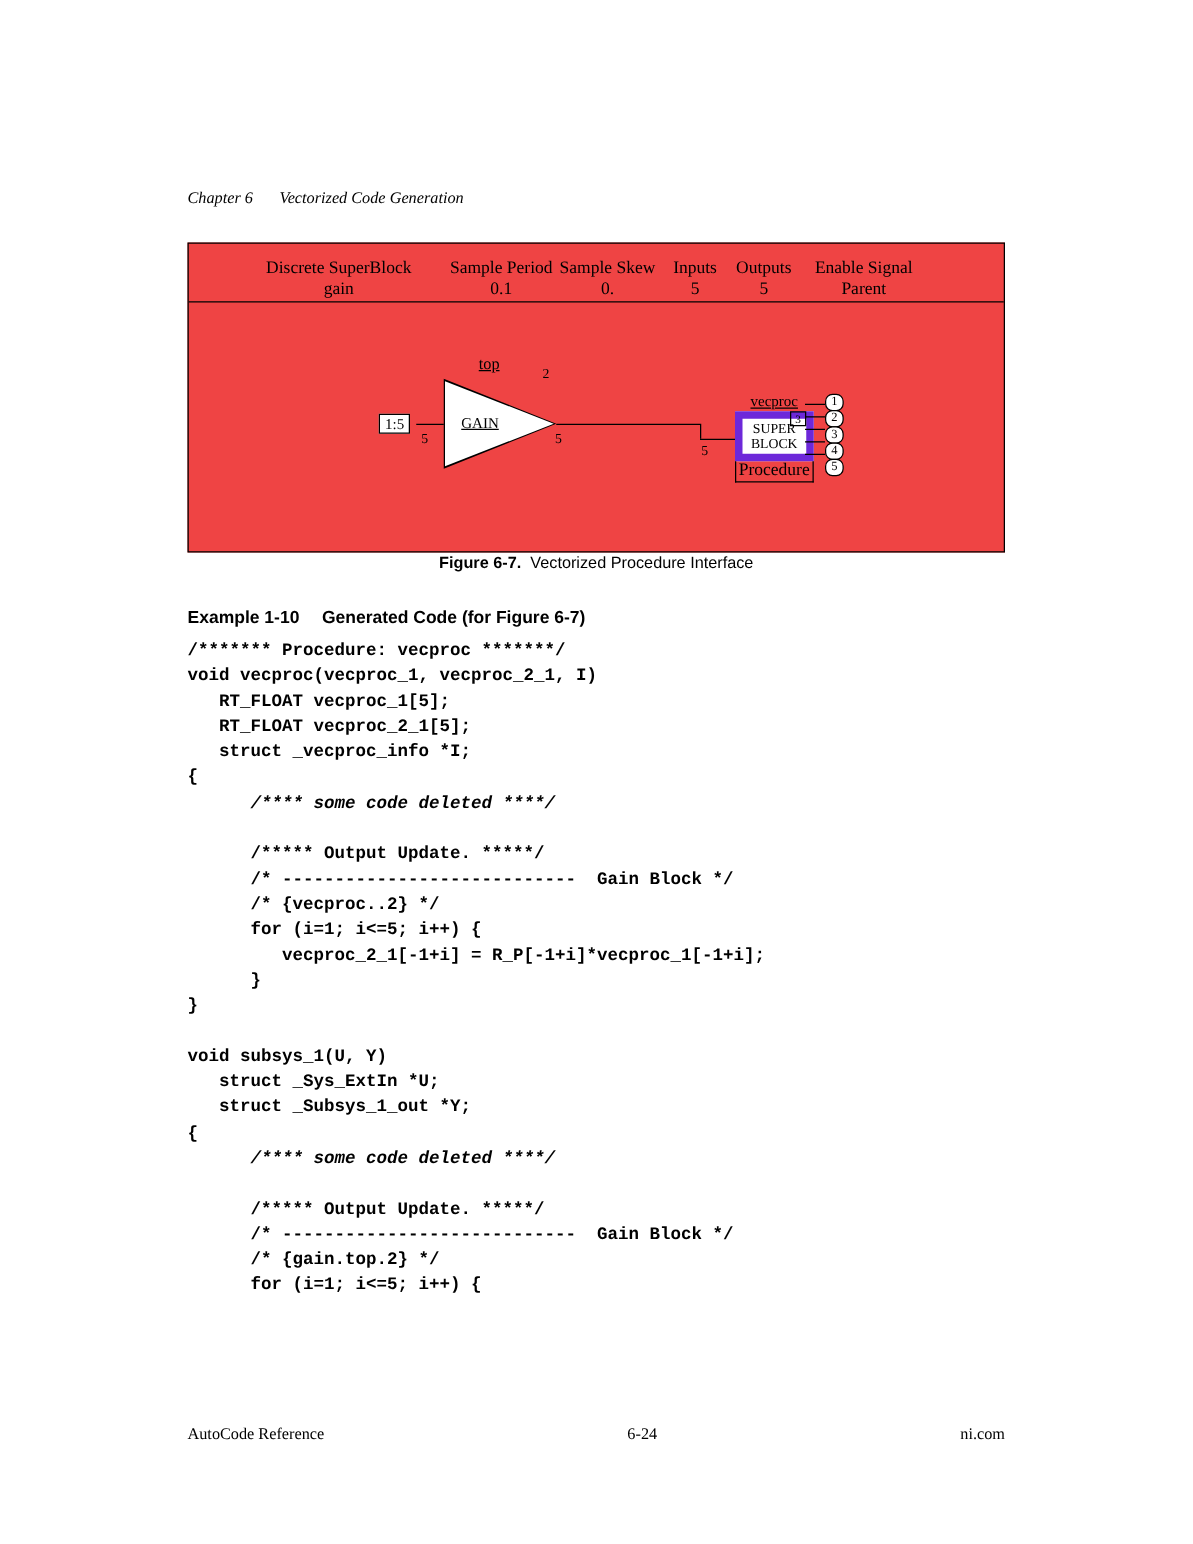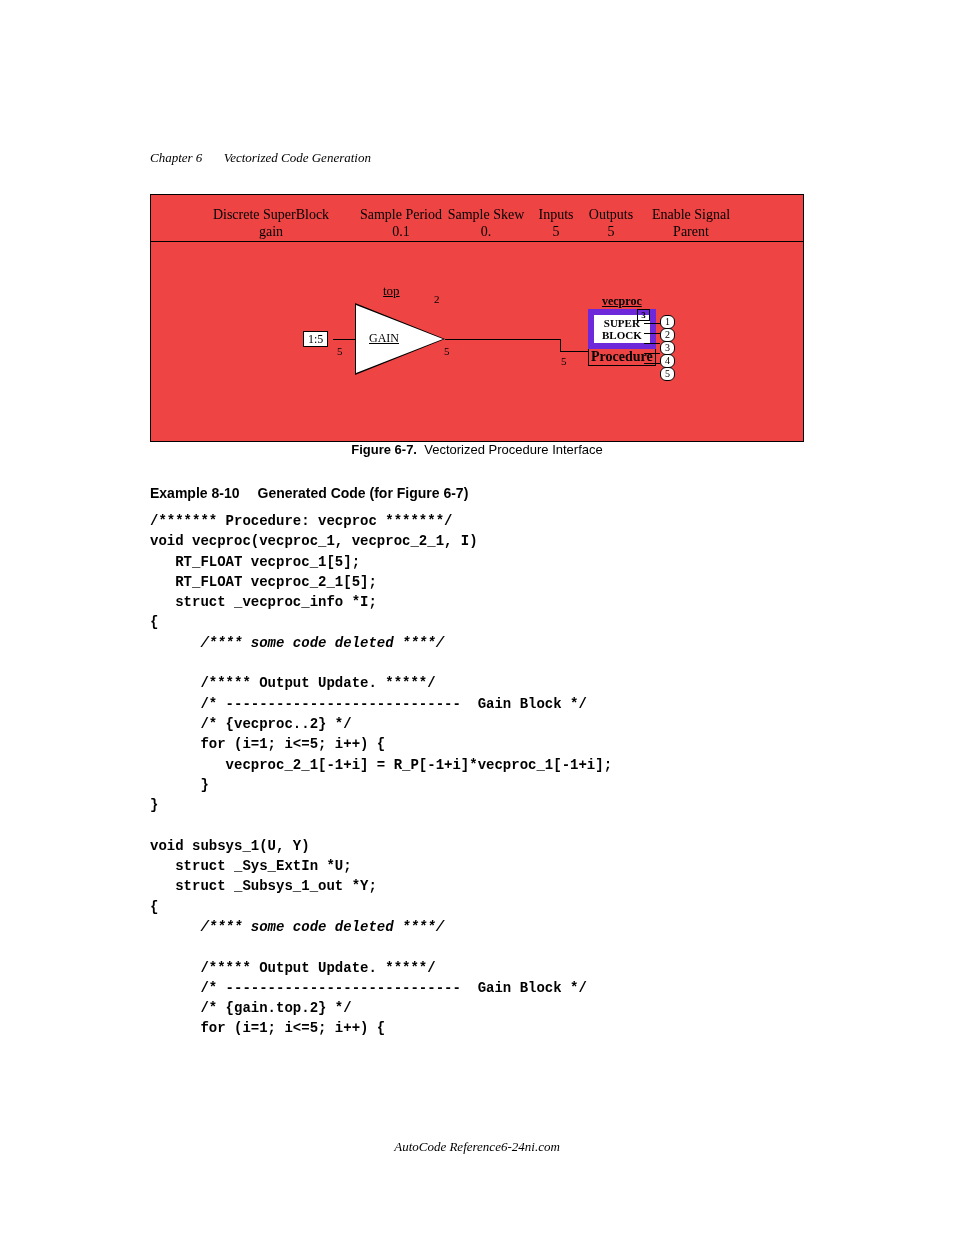--- a/index.html
+++ b/index.html
@@ -124,24 +124,23 @@
     font-weight: bold;
     line-height: 1.45;
     white-space: pre;
   }
   pre.code .ital { font-style: italic; }
   .footer {
     position: absolute;
     bottom: 80px;
     left: 150px;
     right: 150px;
-    font-style: italic;
     font-size: 13px;
     display: flex;
-    justify-content: center;
+    justify-content: space-between;
   }
 </style>
 </head>
 <body>
 
 <div class="header">
   <span class="chap">Chapter 6</span>
   <span>Vectorized Code Generation</span>
 </div>
 
@@ -187,21 +186,21 @@
     <span class="top-label" style="left:218px;top:56px;font-size:12px;">GAIN</span>
 
     <span class="small-num" style="left:283px;top:18px;">2</span>
     <span class="small-num" style="left:293px;top:70px;">5</span>
 
     <div class="wire" style="left:294px;top:64px;width:115px;height:1px;"></div>
     <div class="wire" style="left:409px;top:64px;width:1px;height:12px;"></div>
     <div class="wire" style="left:409px;top:76px;width:28px;height:1px;"></div>
     <span class="small-num" style="left:410px;top:80px;">5</span>
 
-    <div class="superblock" style="left:437px;top:20px;font-weight:bold;">
+    <div class="superblock" style="left:437px;top:40px;">
       <div style="font-size:12px;text-decoration:underline;margin-bottom:1px;">vecproc</div>
       <div style="position:absolute;right:6px;top:14px;border:1px solid #000;font-size:9px;padding:0 3px;line-height:10px;">3</div>
       <div class="sb-box">
         <div>SUPER</div>
         <div>BLOCK</div>
       </div>
       <div style="border:1px solid #000;border-top:none;font-size:14px;padding:0 2px;">Procedure</div>
     </div>
 
     <div class="wire" style="left:493px;top:48px;width:16px;height:1px;"></div>
@@ -217,21 +216,21 @@
     <span class="out-port" style="left:509px;top:92px;">5</span>
   </div>
 </div>
 
 <div class="figure-caption">
   <b>Figure 6-7.</b>
   &nbsp;<span>Vectorized Procedure Interface</span>
 </div>
 
 <div class="example-title">
-  <span>Example 8-10</span><span class="gap"></span><span>Generated Code (for Figure 6-7)</span>
+  <span>Example 1-10</span><span class="gap"></span><span>Generated Code (for Figure 6-7)</span>
 </div>
 
 <pre class="code"><span>/******* Procedure: vecproc *******/</span>
 <span>void vecproc(vecproc_1, vecproc_2_1, I)</span>
 <span>   RT_FLOAT vecproc_1[5];</span>
 <span>   RT_FLOAT vecproc_2_1[5];</span>
 <span>   struct _vecproc_info *I;</span>
 <span>{</span>
 <span class="ital">      /**** some code deleted ****/</span>
 

